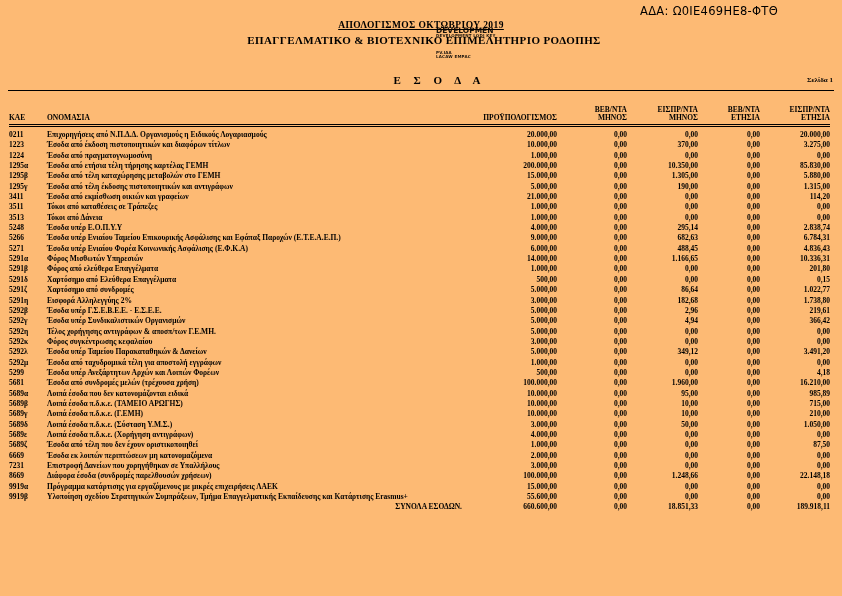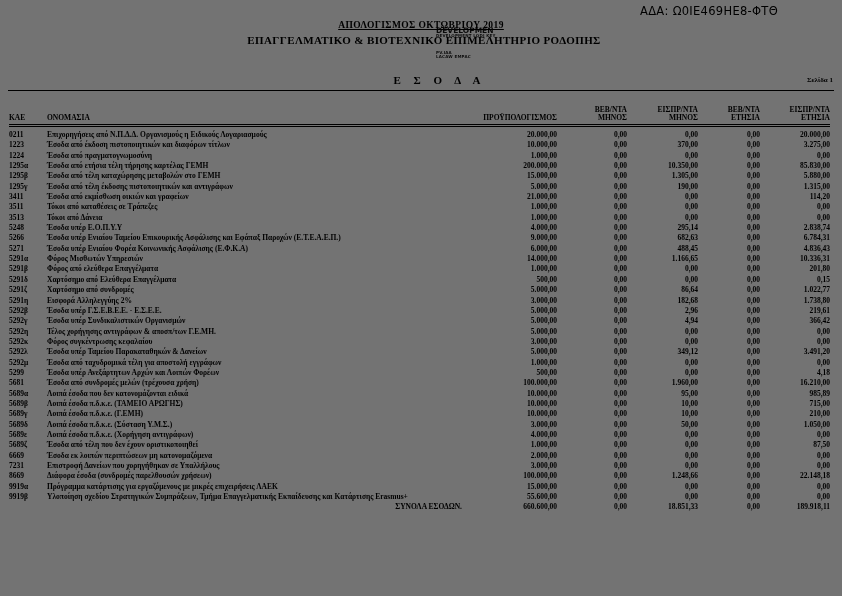--- a/index.html
+++ b/index.html
@@ -1,19 +1,19 @@
 <!DOCTYPE html>
 <html><head>
 <meta charset="utf-8">
 <style>
   html,body{margin:0;padding:0;background:#e8e8e8;}
   .page{
     position:relative;
     width:842px;height:596px;
-    background:#737373;
+    background:#fdba74;
     color:#000;
     font-family:"Liberation Serif",serif;
     overflow:hidden;
     margin:0 auto;
   }
   .ada{
     position:absolute;top:4px;left:640px;
     font-family:"DejaVu Sans",sans-serif;
     font-size:11.5px;letter-spacing:0.3px;
   }

